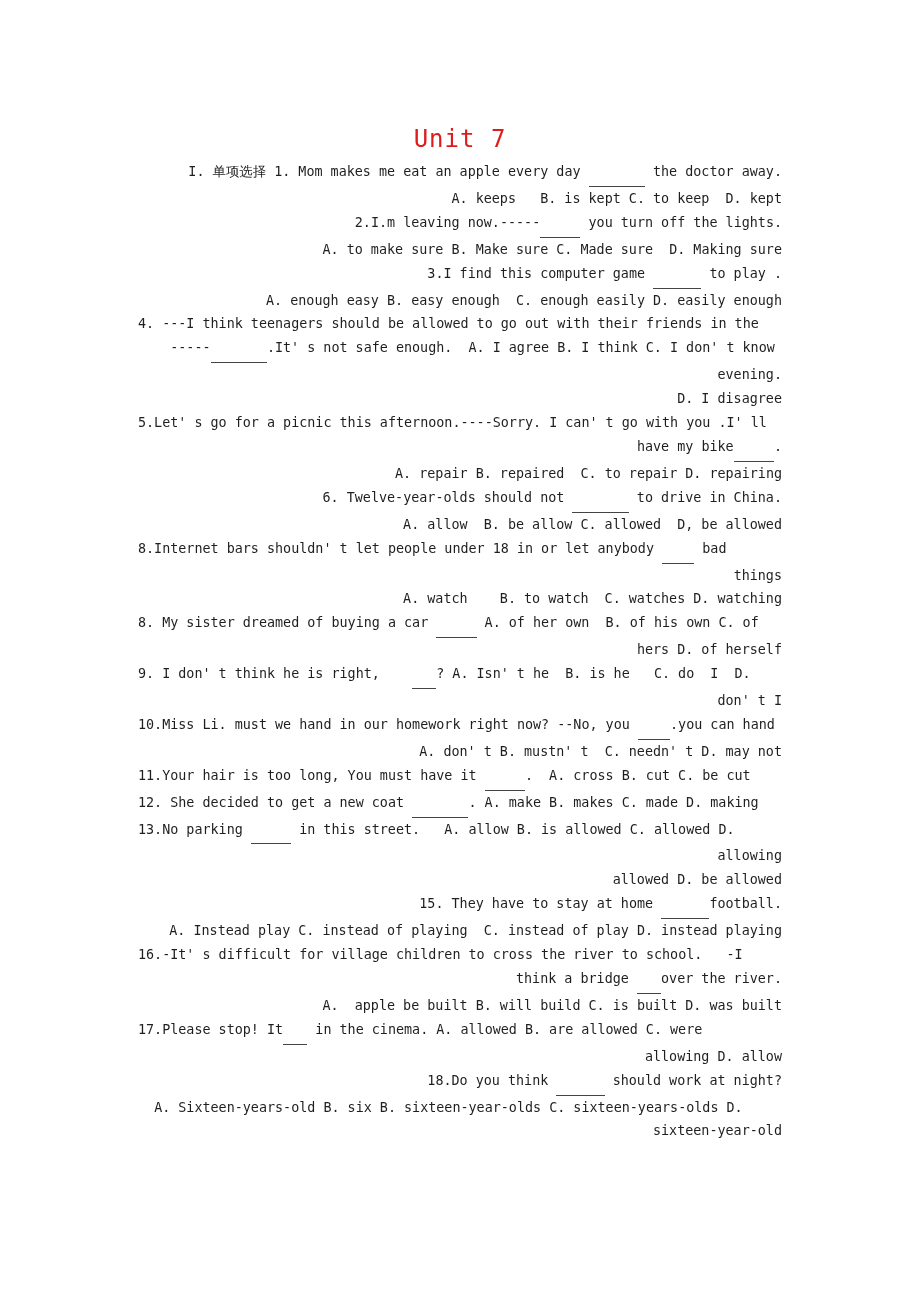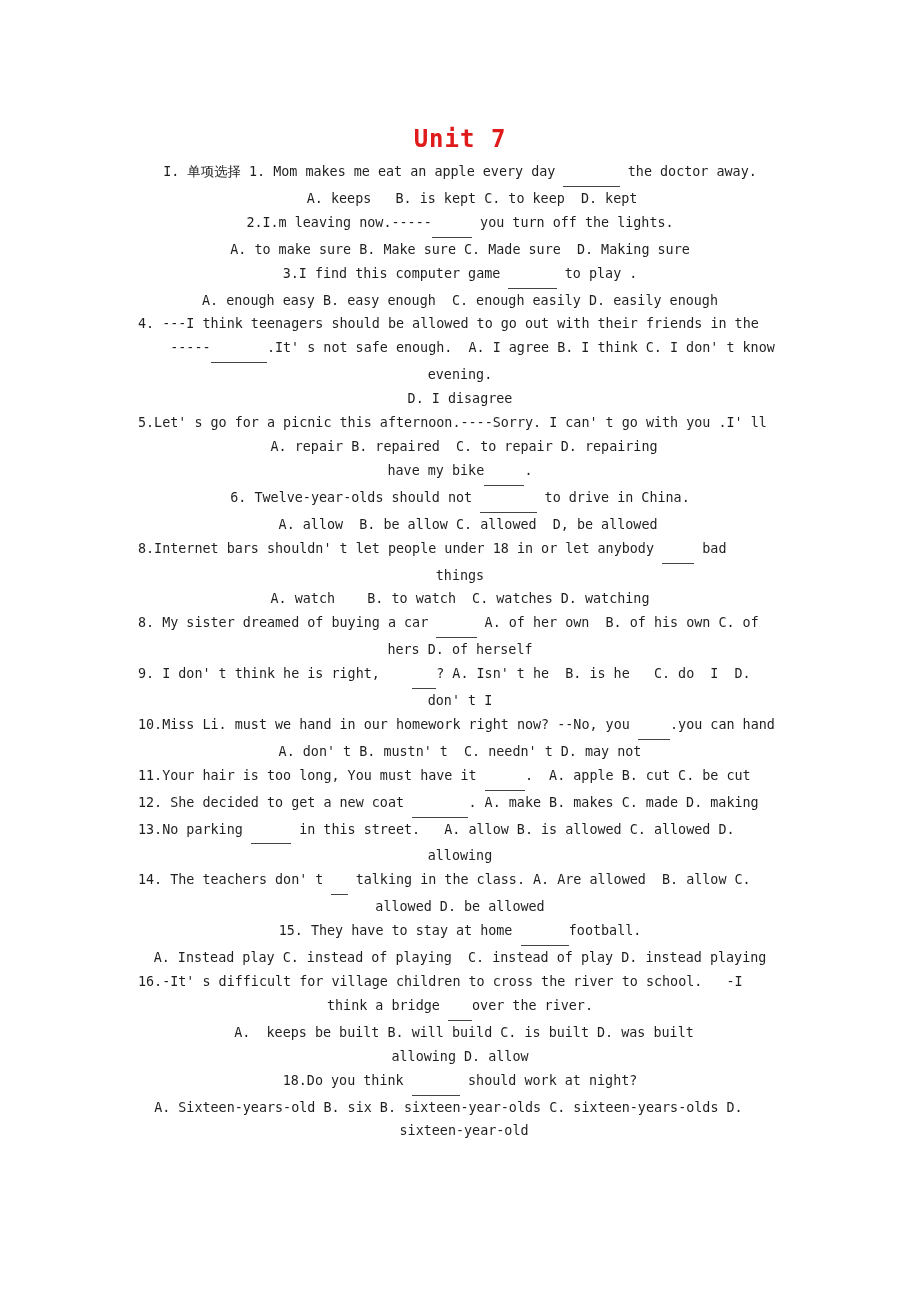--- a/index.html
+++ b/index.html
@@ -25,21 +25,21 @@
     background: #ffffff;
   }
 
   #doc-title {
     position: absolute;
     left: 138px;
     top: 124px;
     width: 644px;
     text-align: center;
     font-size: 24px;
-    font-weight: bold;
+    font-weight: normal;
     letter-spacing: 1px;
     color: #e01b1b;
     line-height: 30px;
   }
 
   #body-text {
     position: absolute;
     left: 138px;
     top: 160px;
     width: 644px;
@@ -56,21 +56,21 @@
     text-justify: inter-word;
     white-space: pre-wrap;
     word-spacing: 0px;
   }
   
   .q.justify-full {
     text-align: justify;
     text-align-last: left;
   }
   .q.plain {
-    text-align: center;
+    text-align: right;
   }
   .ul {
     border-bottom: 1px solid #444;
     display: inline-block;
     vertical-align: -2px;
   }
 </style>
 </head>
 <body>
 
@@ -83,43 +83,43 @@
       <div class="q plain"><span>   A. keeps   B. is kept C. to keep  D. kept</span></div>
       <div class="q plain"><span>2.I.m leaving now.-----</span><span class="ul" style="width: 40.25px;">&nbsp;</span><span> you turn off the lights.</span></div>
       <div class="q plain"><span>A. to make sure B. Make sure C. Made sure  D. Making sure</span></div>
       <div class="q plain"><span>3.I find this computer game </span><span class="ul" style="width: 48.3px;">&nbsp;</span><span> to play .</span></div>
       <div class="q plain"><span>A. enough easy B. easy enough  C. enough easily D. easily enough</span></div>
       <div class="q justify-full"><span>4. ---I think teenagers should be allowed to go out with their friends in the</span></div>
       <div class="q justify-full"><span>    -----</span><span class="ul" style="width: 56.35px;">&nbsp;</span><span>.It' s not safe enough.  A. I agree B. I think C. I don' t know</span></div>
       <div class="q plain"><span>evening.</span></div>
       <div class="q plain"><span>D. I disagree</span></div>
       <div class="q justify-full"><span>5.Let' s go for a picnic this afternoon.----Sorry. I can' t go with you .I' ll</span></div>
+      <div class="q plain"><span>have my bike</span><span class="ul" style="width: 40.25px;">&nbsp;</span><span>.</span></div>
       <div class="q plain"><span> A. repair B. repaired  C. to repair D. repairing</span></div>
-      <div class="q plain"><span>have my bike</span><span class="ul" style="width: 40.25px;">&nbsp;</span><span>.</span></div>
       <div class="q plain"><span>6. Twelve-year-olds should not </span><span class="ul" style="width: 56.35px;">&nbsp;</span><span> to drive in China.</span></div>
       <div class="q plain"><span>  A. allow  B. be allow C. allowed  D, be allowed</span></div>
       <div class="q justify-full"><span>8.Internet bars shouldn' t let people under 18 in or let anybody </span><span class="ul" style="width: 32.2px;">&nbsp;</span><span> bad</span></div>
       <div class="q plain"><span>things</span></div>
       <div class="q plain"><span>A. watch    B. to watch  C. watches D. watching</span></div>
       <div class="q justify-full"><span>8. My sister dreamed of buying a car </span><span class="ul" style="width: 40.25px;">&nbsp;</span><span> A. of her own  B. of his own C. of</span></div>
       <div class="q plain"><span>hers D. of herself</span></div>
       <div class="q justify-full"><span>9. I don' t think he is right,    </span><span class="ul" style="width: 24.15px;">&nbsp;</span><span>? A. Isn' t he  B. is he   C. do  I  D.</span></div>
       <div class="q plain"><span>don' t I</span></div>
       <div class="q justify-full"><span>10.Miss Li. must we hand in our homework right now? --No, you </span><span class="ul" style="width: 32.2px;">&nbsp;</span><span>.you can hand</span></div>
       <div class="q plain"><span>A. don' t B. mustn' t  C. needn' t D. may not</span></div>
-      <div class="q justify-full"><span>11.Your hair is too long, You must have it </span><span class="ul" style="width: 40.25px;">&nbsp;</span><span>.  A. apple B. cut C. be cut</span></div>
+      <div class="q justify-full"><span>11.Your hair is too long, You must have it </span><span class="ul" style="width: 40.25px;">&nbsp;</span><span>.  A. cross B. cut C. be cut</span></div>
       <div class="q justify-full"><span>12. She decided to get a new coat </span><span class="ul" style="width: 56.35px;">&nbsp;</span><span>. A. make B. makes C. made D. making</span></div>
       <div class="q justify-full"><span>13.No parking </span><span class="ul" style="width: 40.25px;">&nbsp;</span><span> in this street.   A. allow B. is allowed C. allowed D.</span></div>
       <div class="q plain"><span>allowing</span></div>
-      <div class="q justify-full"><span>14. The teachers don' t </span><span class="ul" style="width: 16.1px;">&nbsp;</span><span> talking in the class. A. Are allowed  B. allow C.</span></div>
       <div class="q plain"><span>allowed D. be allowed</span></div>
       <div class="q plain"><span>15. They have to stay at home </span><span class="ul" style="width: 48.3px;">&nbsp;</span><span>football.</span></div>
       <div class="q plain"><span>A. Instead play C. instead of playing  C. instead of play D. instead playing</span></div>
       <div class="q justify-full"><span>16.-It' s difficult for village children to cross the river to school.   -I</span></div>
       <div class="q plain"><span>think a bridge </span><span class="ul" style="width: 24.15px;">&nbsp;</span><span>over the river.</span></div>
-      <div class="q plain"><span> A.  keeps be built B. will build C. is built D. was built</span></div>
+      <div class="q plain"><span> A.  apple be built B. will build C. is built D. was built</span></div>
+      <div class="q justify-full"><span>17.Please stop! It</span><span class="ul" style="width: 24.15px;">&nbsp;</span><span> in the cinema. A. allowed B. are allowed C. were</span></div>
       <div class="q plain"><span>allowing D. allow</span></div>
       <div class="q plain"><span>18.Do you think </span><span class="ul" style="width: 48.3px;">&nbsp;</span><span> should work at night?</span></div>
       <div class="q justify-full"><span>  A. Sixteen-years-old B. six B. sixteen-year-olds C. sixteen-years-olds D.</span></div>
       <div class="q plain"><span> sixteen-year-old</span></div>
     </div>
 
 </div>
 
 </body></html>

